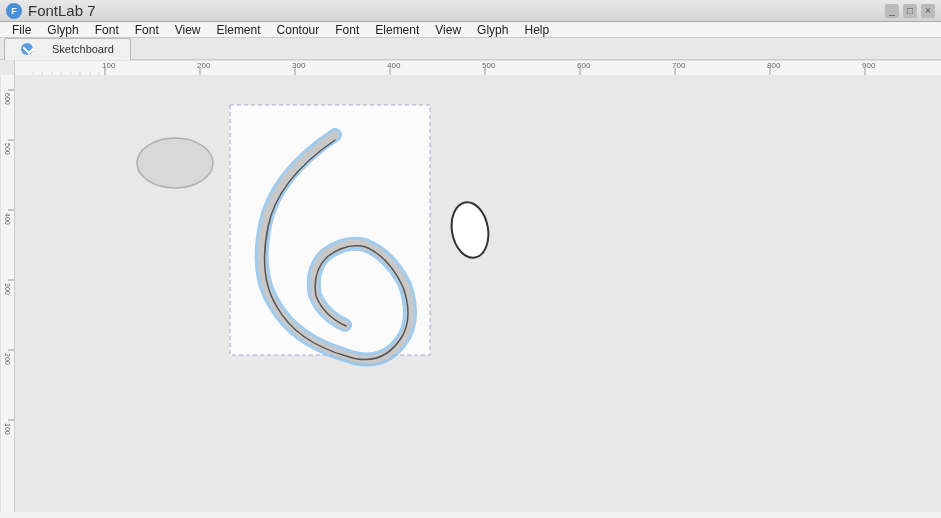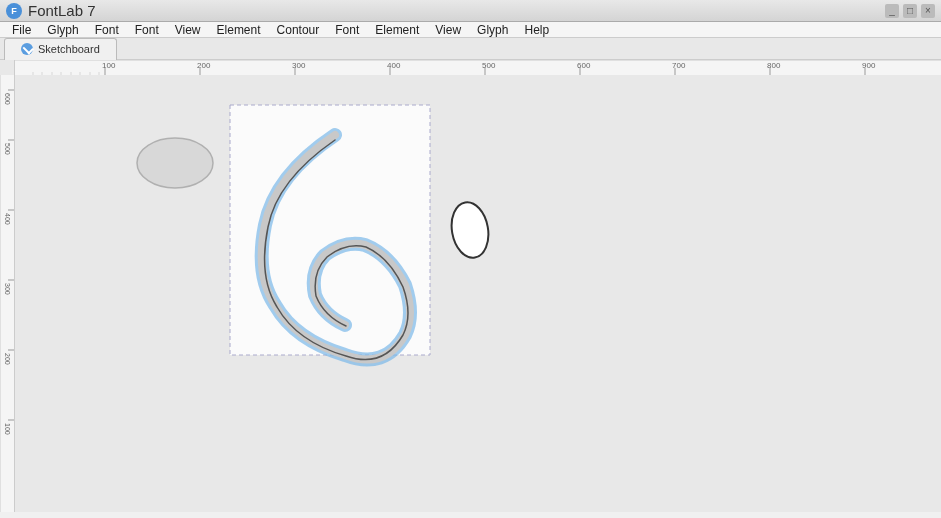--- a/index.html
+++ b/index.html
@@ -83,21 +83,21 @@
       height: 22px;
       padding: 0 16px;
       background: #f0f0f0;
       border: 1px solid #bbb;
       border-bottom: none;
       font-size: 11px;
       display: flex;
       align-items: center;
       cursor: pointer;
       color: #333;
-      gap: 5px;
+      gap: 19px;
       border-radius: 3px 3px 0 0;
     }
     .tab .tab-icon {
       width: 12px; height: 12px;
       background: #5a9de0;
       border-radius: 50%;
       flex-shrink: 0;
       display: flex; align-items: center; justify-content: center;
     }
     .tab .tab-icon::after {

